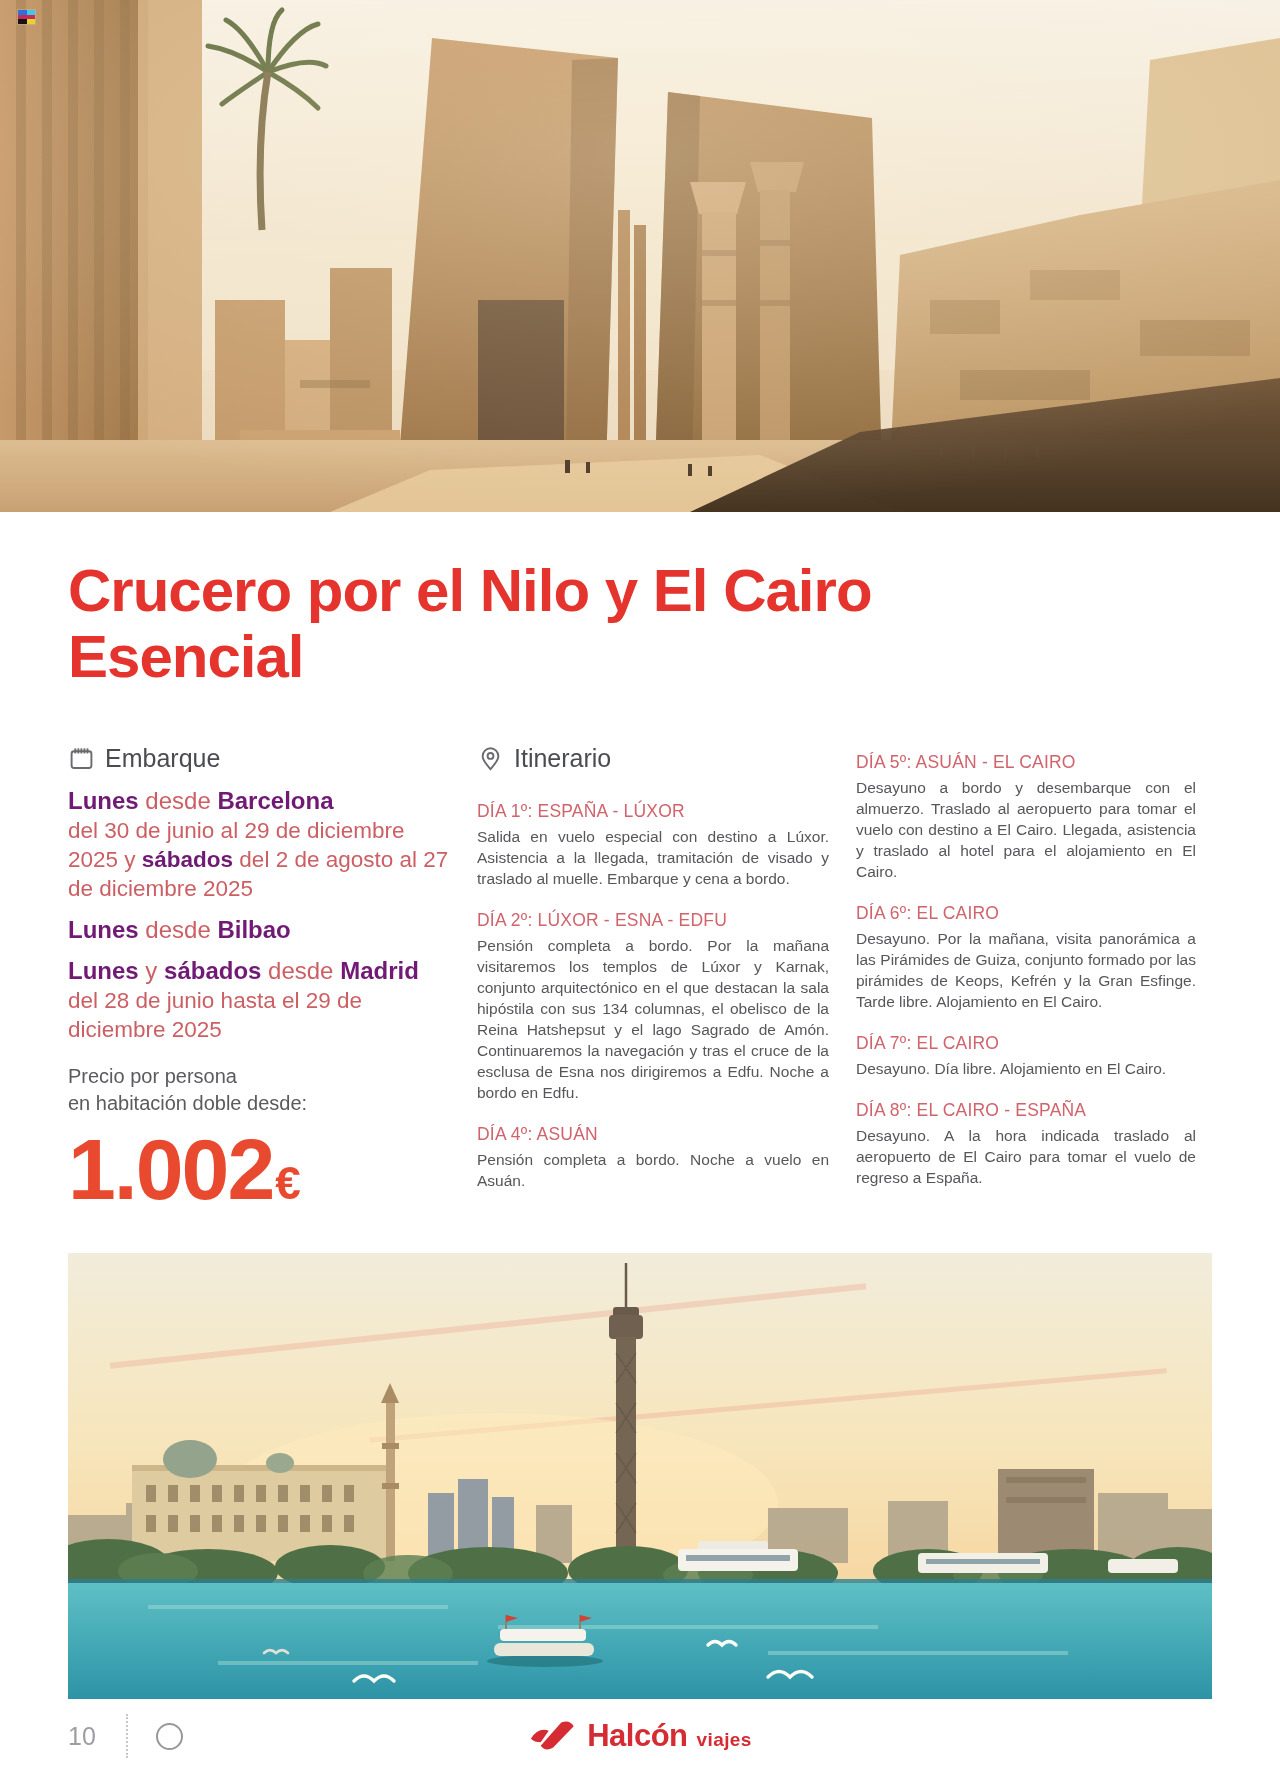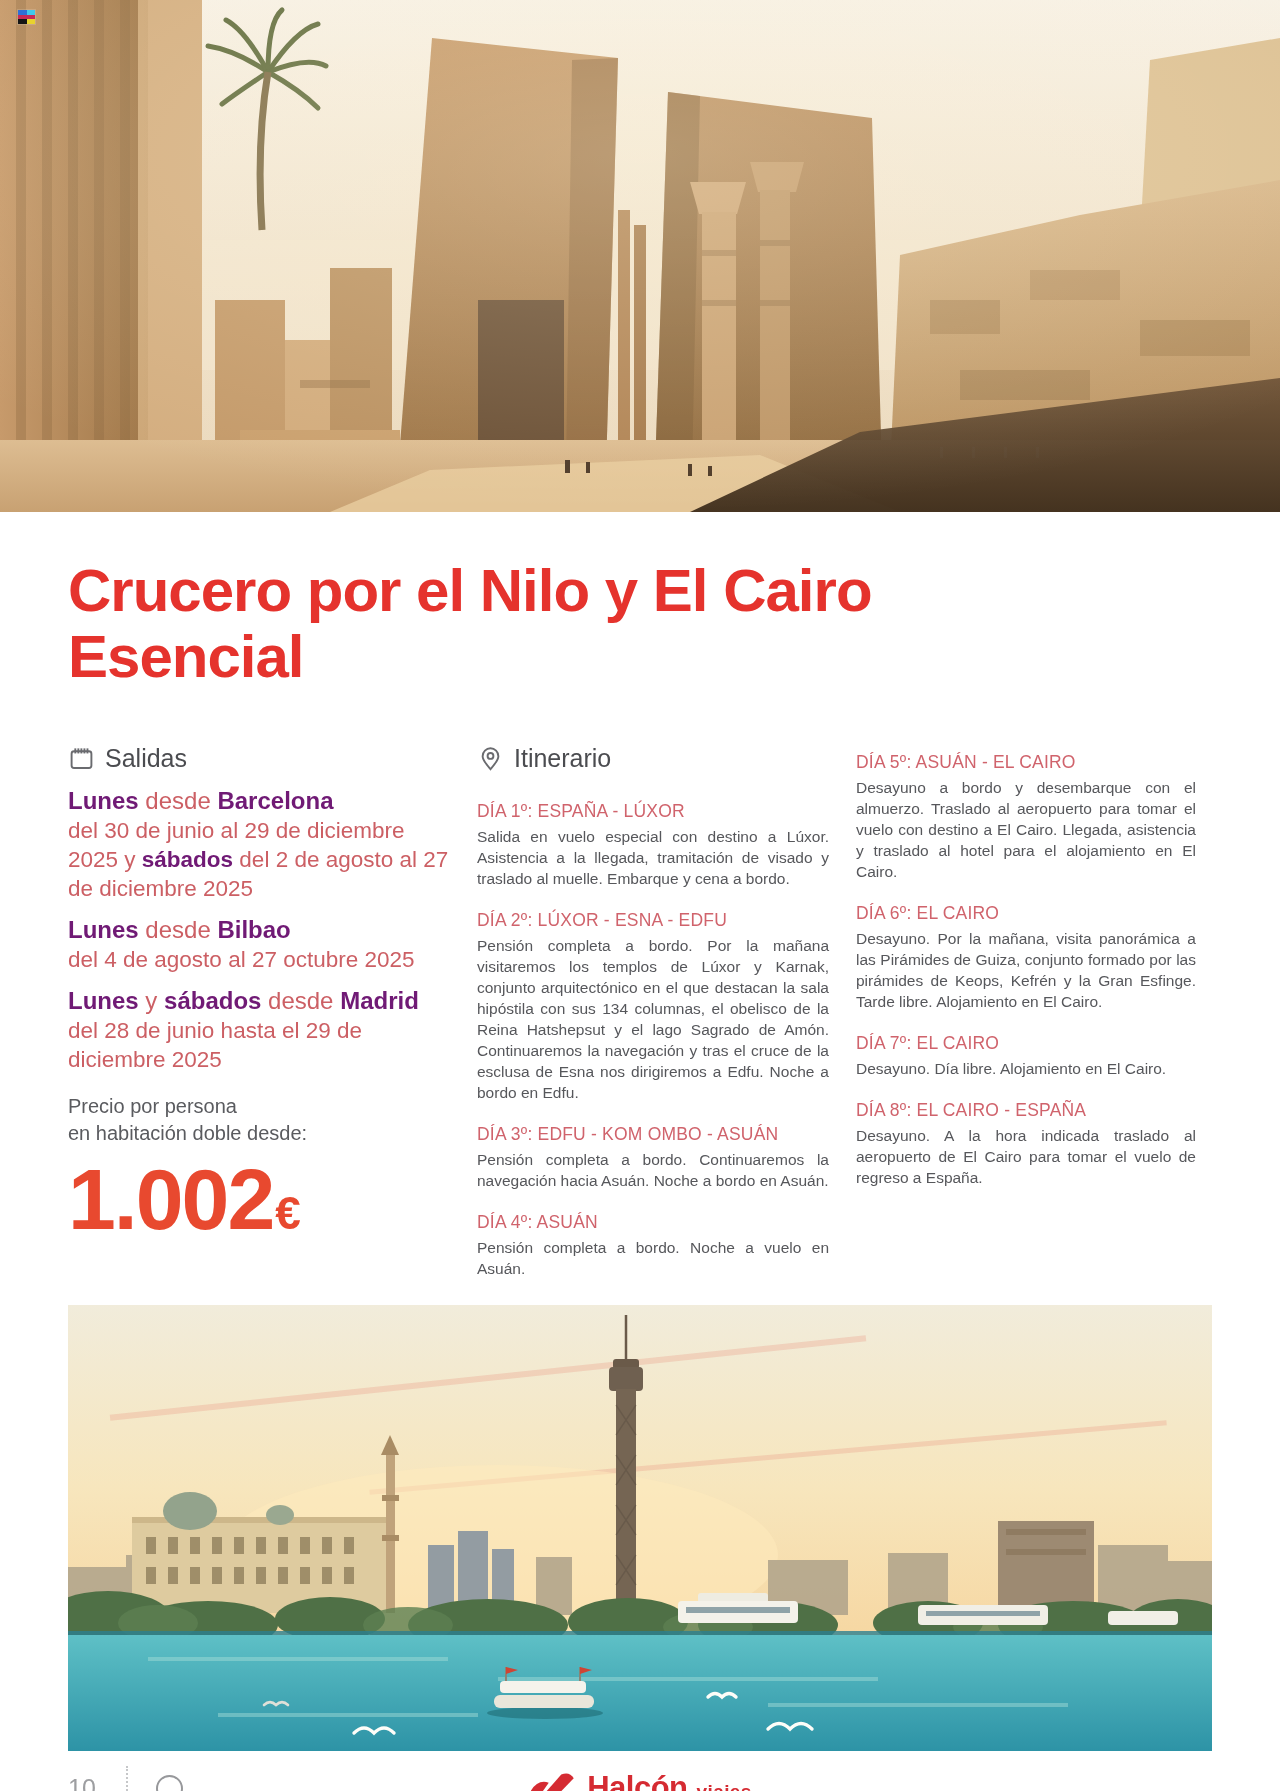--- a/index.html
+++ b/index.html
@@ -194,31 +194,30 @@
     <div class="col-left">
       <div class="section-header">
         <svg width="27" height="27" viewBox="0 0 24 24" fill="none" stroke="#6a6b6f" stroke-width="1.7">
           <rect x="3.2" y="5.5" width="17.6" height="15" rx="2.2"></rect>
           <line x1="6.5" y1="3" x2="6.5" y2="7.5"></line>
             <line x1="9.2" y1="3" x2="9.2" y2="7.5"></line>
           <line x1="11.9" y1="3" x2="11.9" y2="7.5"></line>
             <line x1="14.6" y1="3" x2="14.6" y2="7.5"></line>
           <line x1="17.3" y1="3" x2="17.3" y2="7.5"></line>
         </svg>
-        <span>Salidas</span>
+        <span>Embarque</span>
       </div>
 
       <div class="departures">
           <div class="departure">
             <div class="departure-route"><span class="seg bold">Lunes</span><span class="seg"> desde </span><span class="seg bold">Barcelona</span></div>
             <div class="departure-dates"><span class="seg">del 30 de junio al 29 de diciembre 2025 y </span><span class="seg bold">sábados</span><span class="seg"> del 2 de agosto al 27 de diciembre 2025</span></div>
           </div>
           <div class="departure">
             <div class="departure-route"><span class="seg bold">Lunes</span><span class="seg"> desde </span><span class="seg bold">Bilbao</span></div>
-            <div class="departure-dates"><span class="seg">del 4 de agosto al 27 octubre 2025</span></div>
           </div>
           <div class="departure">
             <div class="departure-route"><span class="seg bold">Lunes</span><span class="seg"> y </span><span class="seg bold">sábados</span><span class="seg"> desde </span><span class="seg bold">Madrid</span></div>
             <div class="departure-dates"><span class="seg">del 28 de junio hasta el 29 de diciembre 2025</span></div>
           </div>
         </div>
 
       <div class="price-label">
         <span>Precio por persona</span><br>
         <span>en habitación doble desde:</span>
@@ -237,24 +236,20 @@
         <span>Itinerario</span>
       </div>
       <div>
           <div class="day">
             <div class="day-heading">DÍA 1º: ESPAÑA - LÚXOR</div>
             <p class="day-body">Salida en vuelo especial con destino a Lúxor. Asistencia a la llegada, tramitación de visado y traslado al muelle. Embarque y cena a bordo.</p>
           </div>
           <div class="day">
             <div class="day-heading">DÍA 2º: LÚXOR - ESNA - EDFU</div>
             <p class="day-body">Pensión completa a bordo. Por la mañana visitaremos los templos de Lúxor y Karnak, conjunto arquitectónico en el que destacan la sala hipóstila con sus 134 columnas, el obelisco de la Reina Hatshepsut y el lago Sagrado de Amón. Continuaremos la navegación y tras el cruce de la esclusa de Esna nos dirigiremos a Edfu. Noche a bordo en Edfu.</p>
-          </div>
-          <div class="day">
-            <div class="day-heading">DÍA 3º: EDFU - KOM OMBO - ASUÁN</div>
-            <p class="day-body">Pensión completa a bordo. Continuaremos la navegación hacia Asuán. Noche a bordo en Asuán.</p>
           </div>
           <div class="day">
             <div class="day-heading">DÍA 4º: ASUÁN</div>
             <p class="day-body">Pensión completa a bordo. Noche a vuelo en Asuán.</p>
           </div>
         </div>
     </div>
 
     <div class="col-right">
       <div>

